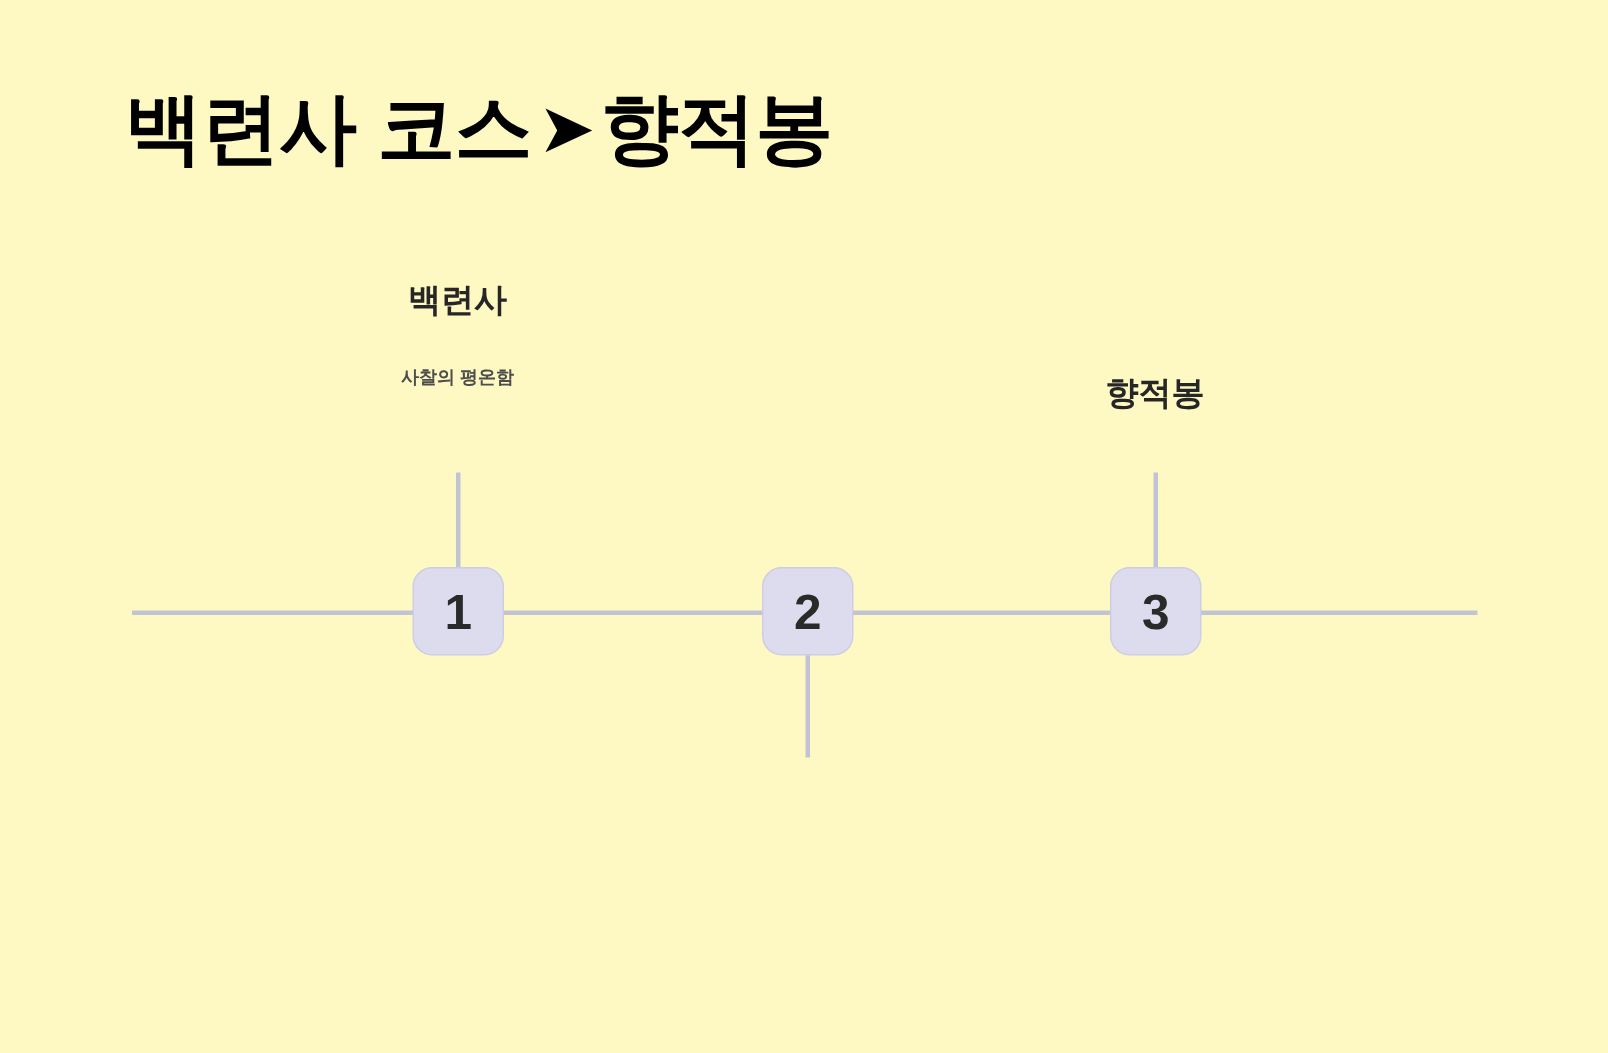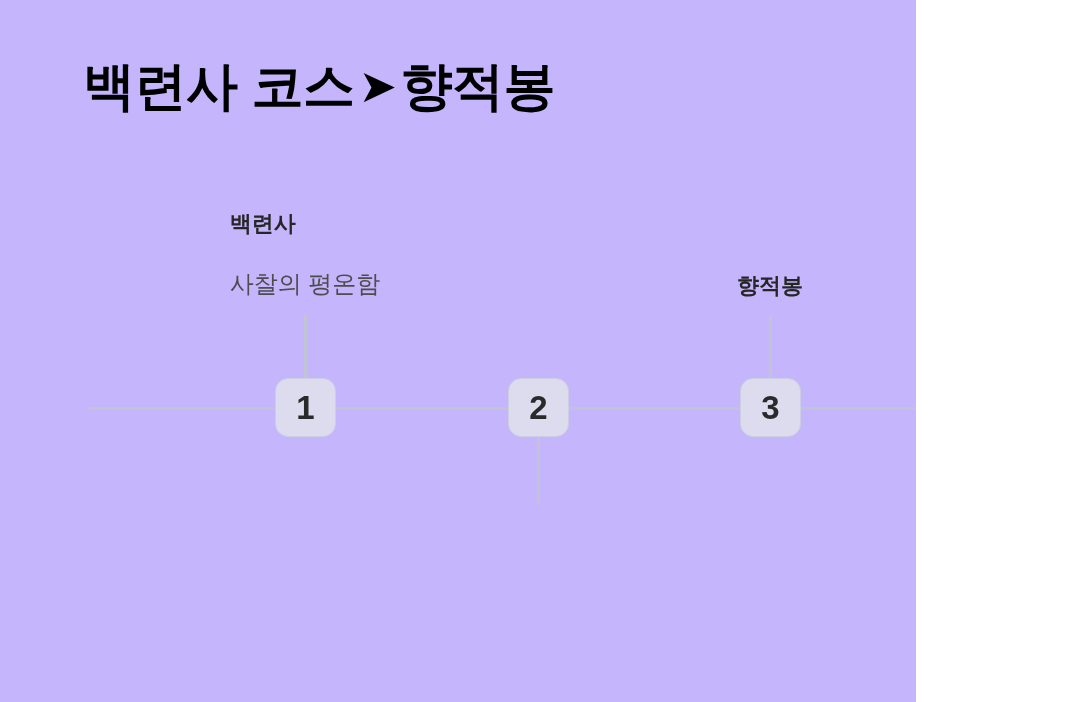--- a/index.html
+++ b/index.html
@@ -9,23 +9,23 @@
     background: #ffffff;
   }
   body {
     font-family: "Liberation Sans", "DejaVu Sans", sans-serif;
     color: #222222;
     -webkit-font-smoothing: antialiased;
   }
 
   .canvas {
     position: relative;
-    width: 916px;
+    width: 1072px;
     height: 702px;
-    background: #c4b5fd;
+    background: #fef9c3;
     overflow: hidden;
   }
 
   
   .page-title {
     position: absolute;
     left: 83px;
     top: 56px;
     font-size: 52px;
     font-weight: bold;
@@ -80,33 +80,33 @@
     width: 3px;
     background: #c3c3d6;
   }
   .stem-up-1   { left: 304px; top: 315px; height: 64px; }
   .stem-down-2 { left: 537px; top: 436px; height: 69px; }
   .stem-up-3   { left: 769px; top: 315px; height: 64px; }
 
   
   .callout {
     position: absolute;
+    text-align: center;
     white-space: nowrap;
     transform: translateX(-50%);
-    margin-top: 24px;
   }
   .callout-title {
     font-size: 22px;
     font-weight: bold;
     color: #262626;
     line-height: 1.3;
   }
   .callout-subtitle {
-    font-size: 24px;
-    font-weight: normal;
+    font-size: 12px;
+    font-weight: bold;
     color: #4d4d4d;
     line-height: 1.3;
     margin-top: 29px;
   }
 
   .callout-1 { left: 305px; top: 186px; }
   .callout-2 { left: 538px; top: 526px; }
   .callout-3 { left: 770px; top: 248px; }
 </style>
 </head>

